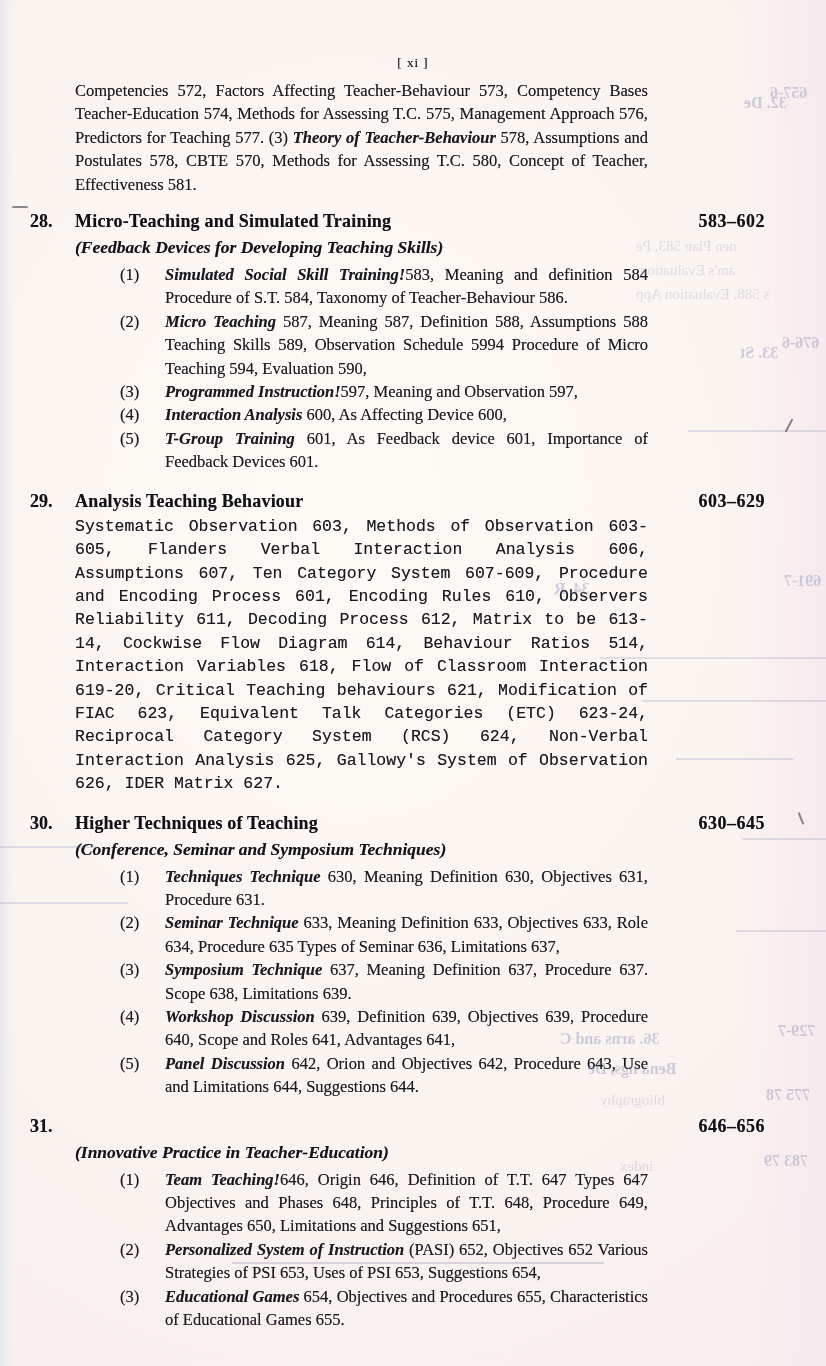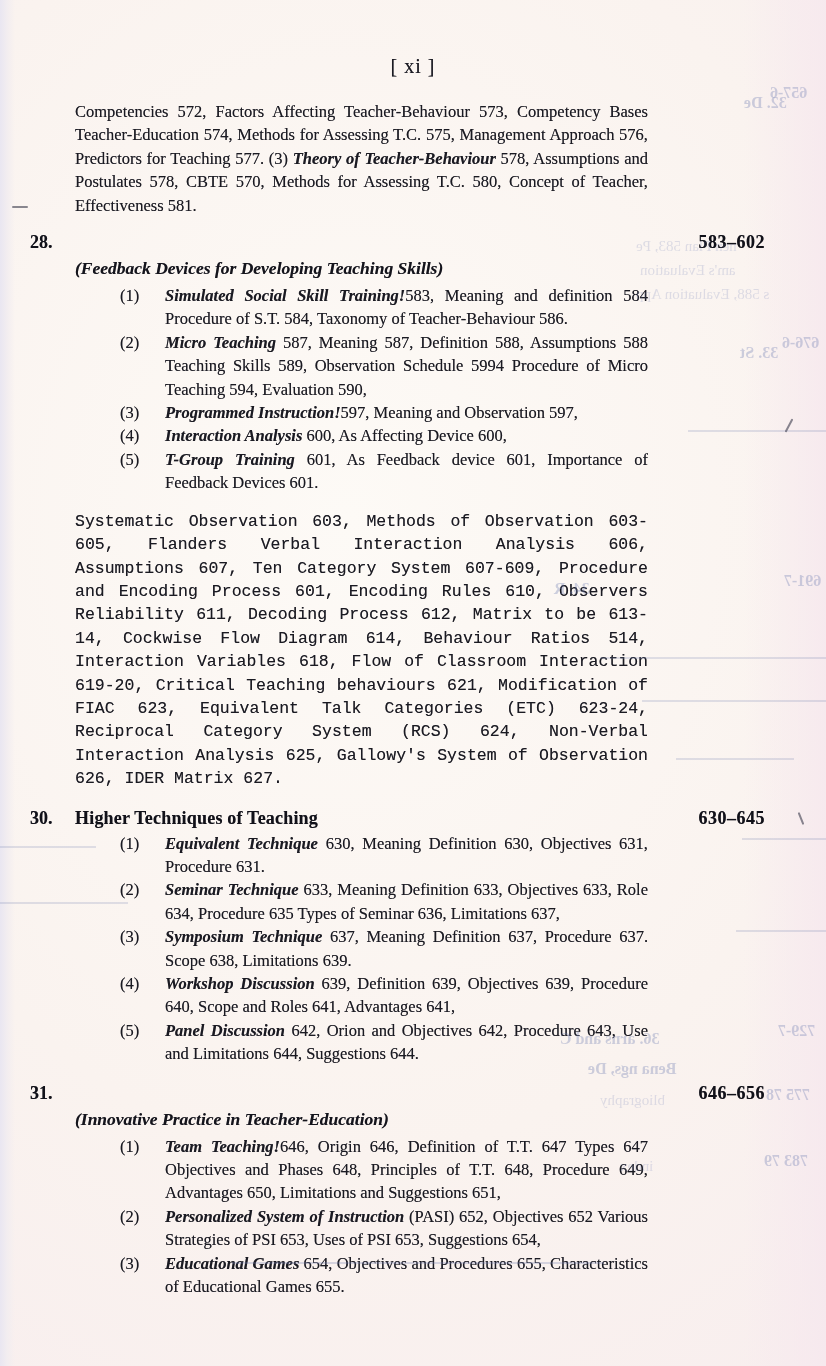--- a/index.html
+++ b/index.html
@@ -8,24 +8,24 @@
     margin:0 auto;
     font-family:"Liberation Serif","DejaVu Serif",serif;
     color:#1a1a22;
     background:
       linear-gradient(90deg, #e9e6f1 0px, #f2edf0 7px, rgba(255,255,255,0) 15px),
       linear-gradient(90deg, rgba(255,255,255,0) 90%, rgba(246,232,238,0.85) 100%),
       radial-gradient(ellipse 120% 90% at 42% 38%, #fdfaf6 0%, #faf3ef 52%, #f8eeee 84%, #f5e9ec 100%);
   }
   .hdr {
     position:absolute; top:55px; left:0; width:100%;
-    text-align:center; font-size:20px; letter-spacing:1px;
+    text-align:center; font-size:13px; letter-spacing:1px;
     text-shadow:0 0 0.5px rgba(26,26,36,0.55);
   }
-  .content { position:absolute; left:30px; top:100px; width:735px; }
+  .content { position:absolute; left:30px; top:79px; width:735px; }
 
   .para {
     margin:0 0 13px 45px; width:573px; text-align:justify;
     font-size:16.5px; line-height:23.4px;
     text-shadow:0 0 0.5px rgba(26,26,36,0.55);
   }
   .sec-head {
     display:flex; align-items:flex-start;
     font-weight:bold; font-size:18px; line-height:25px;
     color:#111119; margin-bottom:1px;
@@ -99,20 +99,21 @@
 
   <div class="hdr">[ xi ]</div>
 
   <div class="content">
 
     <p class="para"><span>Competencies 572, Factors Affecting Teacher-Behaviour 573, Competency Bases Teacher-Education 574, Methods for Assessing T.C. 575, Management Approach 576, Predictors for Teaching 577. (3) </span><span class="lead">Theory of Teacher-Behaviour</span><span> 578, Assumptions and Postulates 578, CBTE 570, Methods for Assessing T.C. 580, Concept of Teacher, Effectiveness 581.</span></p>
 
     <div class="sec">
       <div class="sec-head">
         <span class="sec-num">28.</span>
+        <span class="sec-title">Micro-Teaching and Simulated Training</span>
         <span class="sec-pages">583–602</span>
       </div>
       <div class="sec-sub">(Feedback Devices for Developing Teaching Skills)</div>
       <div class="items">
         <div class="item">
           <span class="marker">(1)</span><span class="lead">Simulated Social Skill Training!</span><span>583, Meaning and definition 584 Procedure of S.T. 584, Taxonomy of Teacher-Behaviour 586.</span>
         </div>
         <div class="item">
           <span class="marker">(2)</span><span class="lead">Micro Teaching</span><span> 587, Meaning 587, Definition 588, Assumptions 588 Teaching Skills 589, Observation Schedule 5994 Procedure of Micro Teaching 594, Evaluation 590,</span>
         </div>
@@ -122,32 +123,38 @@
         <div class="item">
           <span class="marker">(4)</span><span class="lead">Interaction Analysis</span><span> 600, As Affecting Device 600,</span>
         </div>
         <div class="item">
           <span class="marker">(5)</span><span class="lead">T-Group Training</span><span> 601, As Feedback device 601, Importance of Feedback Devices 601.</span>
         </div>
       </div>
     </div>
 
     <div class="sec">
+      <div class="sec-head">
+        <span class="sec-num">29.</span>
+        <span class="sec-title">Analysis Teaching Behaviour</span>
+        <span class="sec-pages">603–629</span>
+      </div>
       <p class="para sec29-para">Systematic Observation 603, Methods of Observation 603-605, Flanders Verbal Interaction Analysis 606, Assumptions 607, Ten Category System 607-609, Procedure and Encoding Process 601, Encoding Rules 610, Observers Reliability 611, Decoding Process 612, Matrix to be 613-14, Cockwise Flow Diagram 614, Behaviour Ratios 514, Interaction Variables 618, Flow of Classroom Interaction 619-20, Critical Teaching behaviours 621, Modification of FIAC 623, Equivalent Talk Categories (ETC) 623-24, Reciprocal Category System (RCS) 624, Non-Verbal Interaction Analysis 625, Gallowy's System of Observation 626, IDER Matrix 627.</p>
     </div>
 
     <div class="sec">
       <div class="sec-head">
         <span class="sec-num">30.</span>
         <span class="sec-title">Higher Techniques of Teaching</span>
         <span class="sec-pages">630–645</span>
       </div>
+      <div class="sec-sub">(Conference, Seminar and Symposium Techniques)</div>
       <div class="items">
         <div class="item">
-          <span class="marker">(1)</span><span class="lead">Equivalent Technique</span><span> 630, Meaning Definition 630, Objectives 631, Procedure 631.</span>
+          <span class="marker">(1)</span><span class="lead">Techniques Technique</span><span> 630, Meaning Definition 630, Objectives 631, Procedure 631.</span>
         </div>
         <div class="item">
           <span class="marker">(2)</span><span class="lead">Seminar Technique</span><span> 633, Meaning Definition 633, Objectives 633, Role 634, Procedure 635 Types of Seminar 636, Limitations 637,</span>
         </div>
         <div class="item">
           <span class="marker">(3)</span><span class="lead">Symposium Technique</span><span> 637, Meaning Definition 637, Procedure 637. Scope 638, Limitations 639.</span>
         </div>
         <div class="item">
           <span class="marker">(4)</span><span class="lead">Workshop Discussion</span><span> 639, Definition 639, Objectives 639, Procedure 640, Scope and Roles 641, Advantages 641,</span>
         </div>

